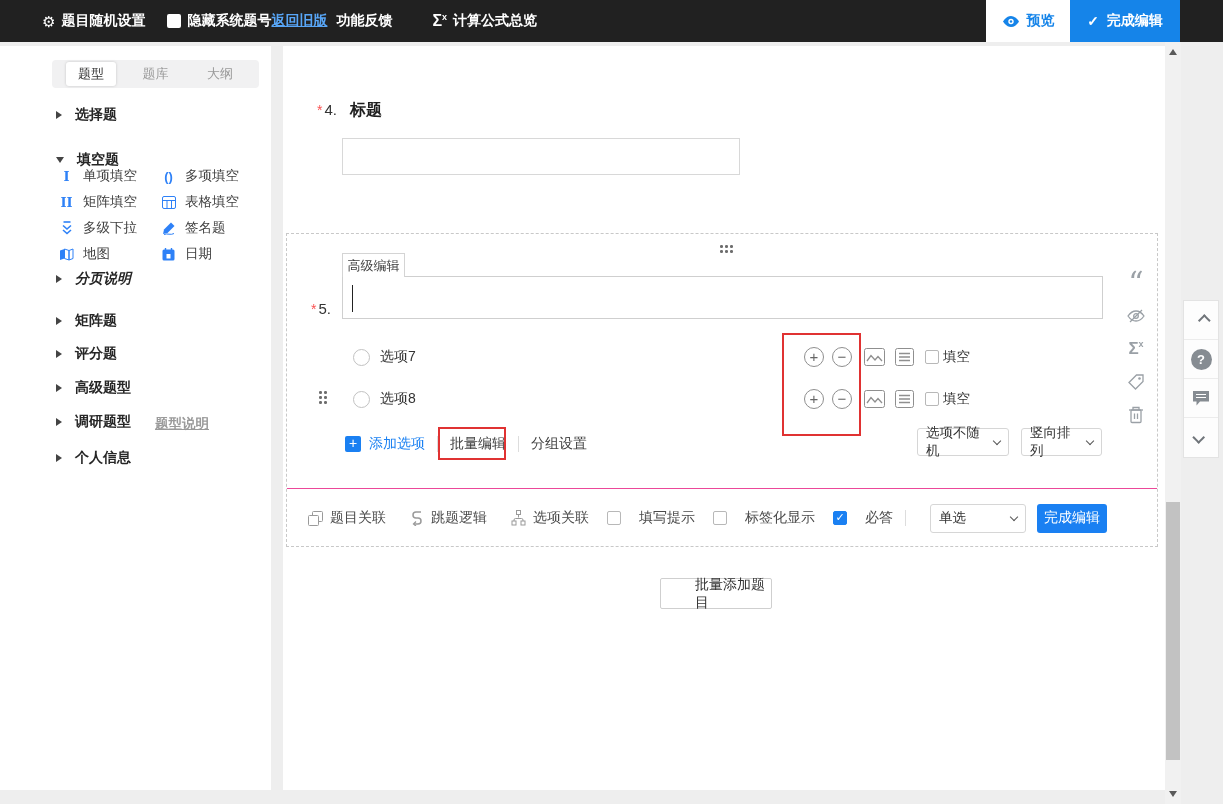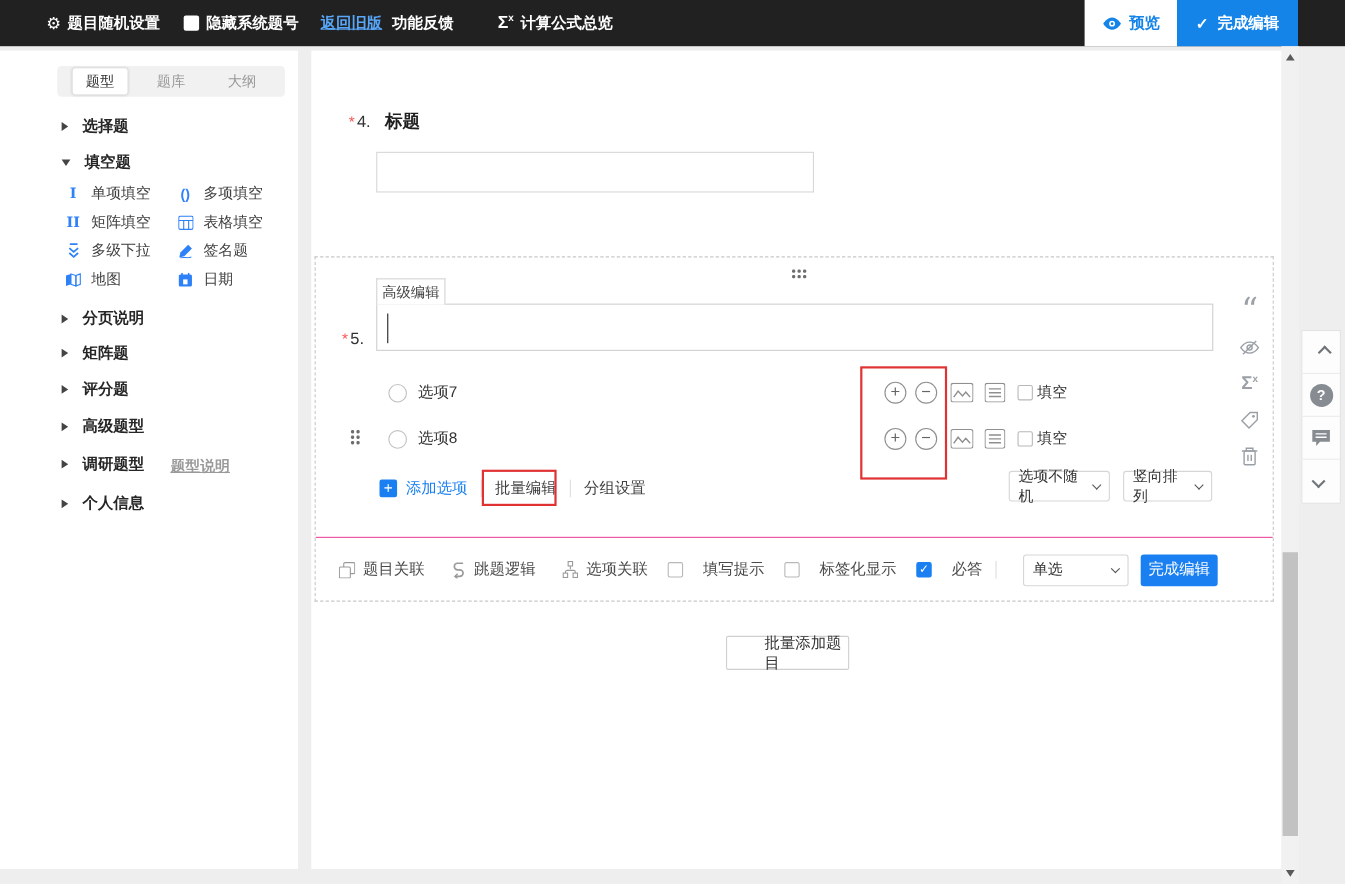--- a/index.html
+++ b/index.html
@@ -161,21 +161,21 @@
 
   <div class="topbar">
     <div class="tb-item" style="margin-left:42px;">
       <span class="tb-gear">⚙</span>
       <span>题目随机设置</span>
     </div>
     <div class="tb-item" style="margin-left:22px;">
       <span class="tb-checkbox"></span>
       <span>隐藏系统题号</span>
     </div>
-    <span class="tb-link" style="margin-left:20px;">返回旧版</span>
+    <span class="tb-link" style="">返回旧版</span>
     <span class="tb-item" style="margin-left:9px;">功能反馈</span>
     <div class="tb-item" style="margin-left:40px;">
       <span class="tb-sigma"><span>Σ</span><sup>x</sup></span>
       <span>计算公式总览</span>
     </div>
     <div class="tb-right">
       <div class="btn-preview">
         <svg width="18" height="13" viewBox="0 0 18 13">
             <path d="M1 6.5S4.2 1 9 1s8 5.5 8 5.5-3.2 5.5-8 5.5S1 6.5 1 6.5z" fill="#1584e9"></path>
             <circle cx="9" cy="6.5" r="2.7" fill="#fff"></circle>
@@ -194,21 +194,21 @@
     <div class="tabbar">
       <span class="tab-chip active">题型</span>
       <span class="tab-chip">题库</span>
       <span class="tab-chip">大纲</span>
     </div>
 
     <div class="sec" style="top:60px;">
       <span class="tri-r"></span>
       <span>选择题</span>
     </div>
-    <div class="sec" style="top:93px;text-align:center;">
+    <div class="sec" style="top:105px;text-align:center;">
       <span class="tri-d"></span>
       <span>填空题</span>
     </div>
 
     <div class="sub" style="left:58px; top:121px;">
       <span class="sicon serif">I</span>
       <span>单项填空</span>
     </div>
     <div class="sub" style="left:160px; top:121px;">
       <span class="sicon">()</span>
@@ -262,21 +262,21 @@
       <span class="sicon">
           <svg width="13" height="13" viewBox="0 0 13 13">
             <rect x="0.5" y="1.5" width="12" height="11" rx="1.5" fill="#2e81f7"></rect>
             <path d="M3.5 0v3M9.5 0v3" stroke="#2e81f7" stroke-width="1.4"></path>
             <rect x="4.5" y="6" width="4" height="4.5" fill="#fff"></rect>
           </svg>
         </span>
       <span>日期</span>
     </div>
 
-    <div class="sec" style="top:235px;">
+    <div class="sec" style="top:224px;font-style:italic;">
       <span class="tri-r"></span>
       <span>分页说明</span>
     </div>
     <div class="sec" style="top:266px;">
       <span class="tri-r"></span>
       <span>矩阵题</span>
     </div>
     <div class="sec" style="top:299px;">
       <span class="tri-r"></span>
       <span>评分题</span>

